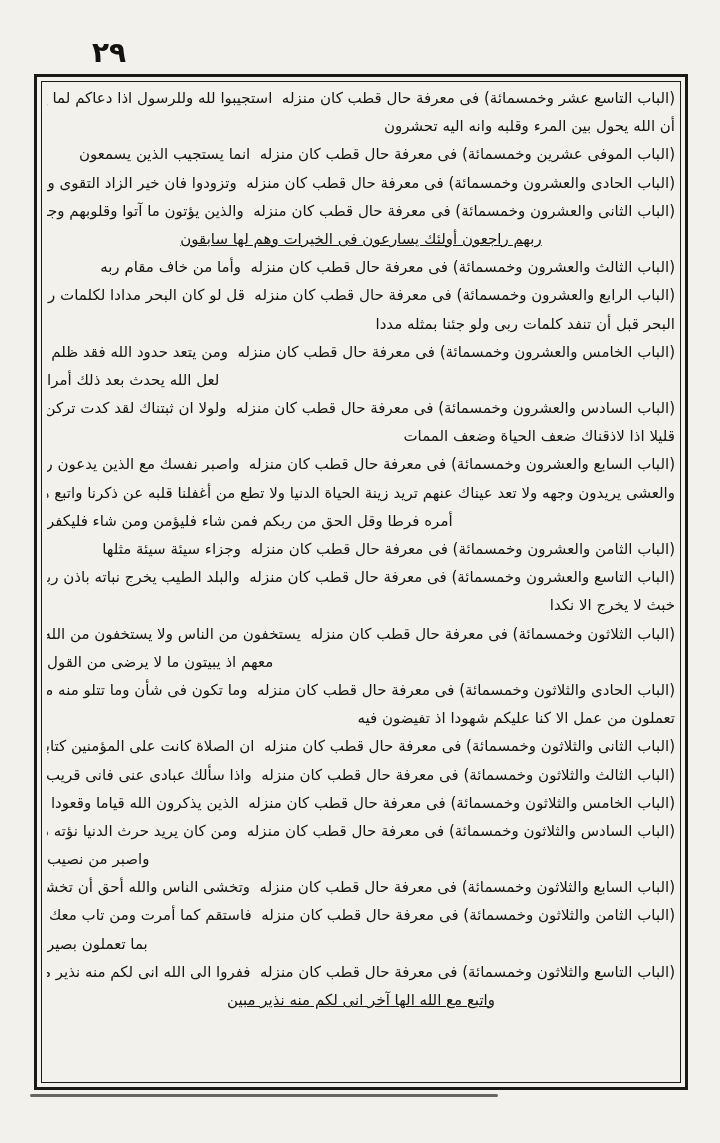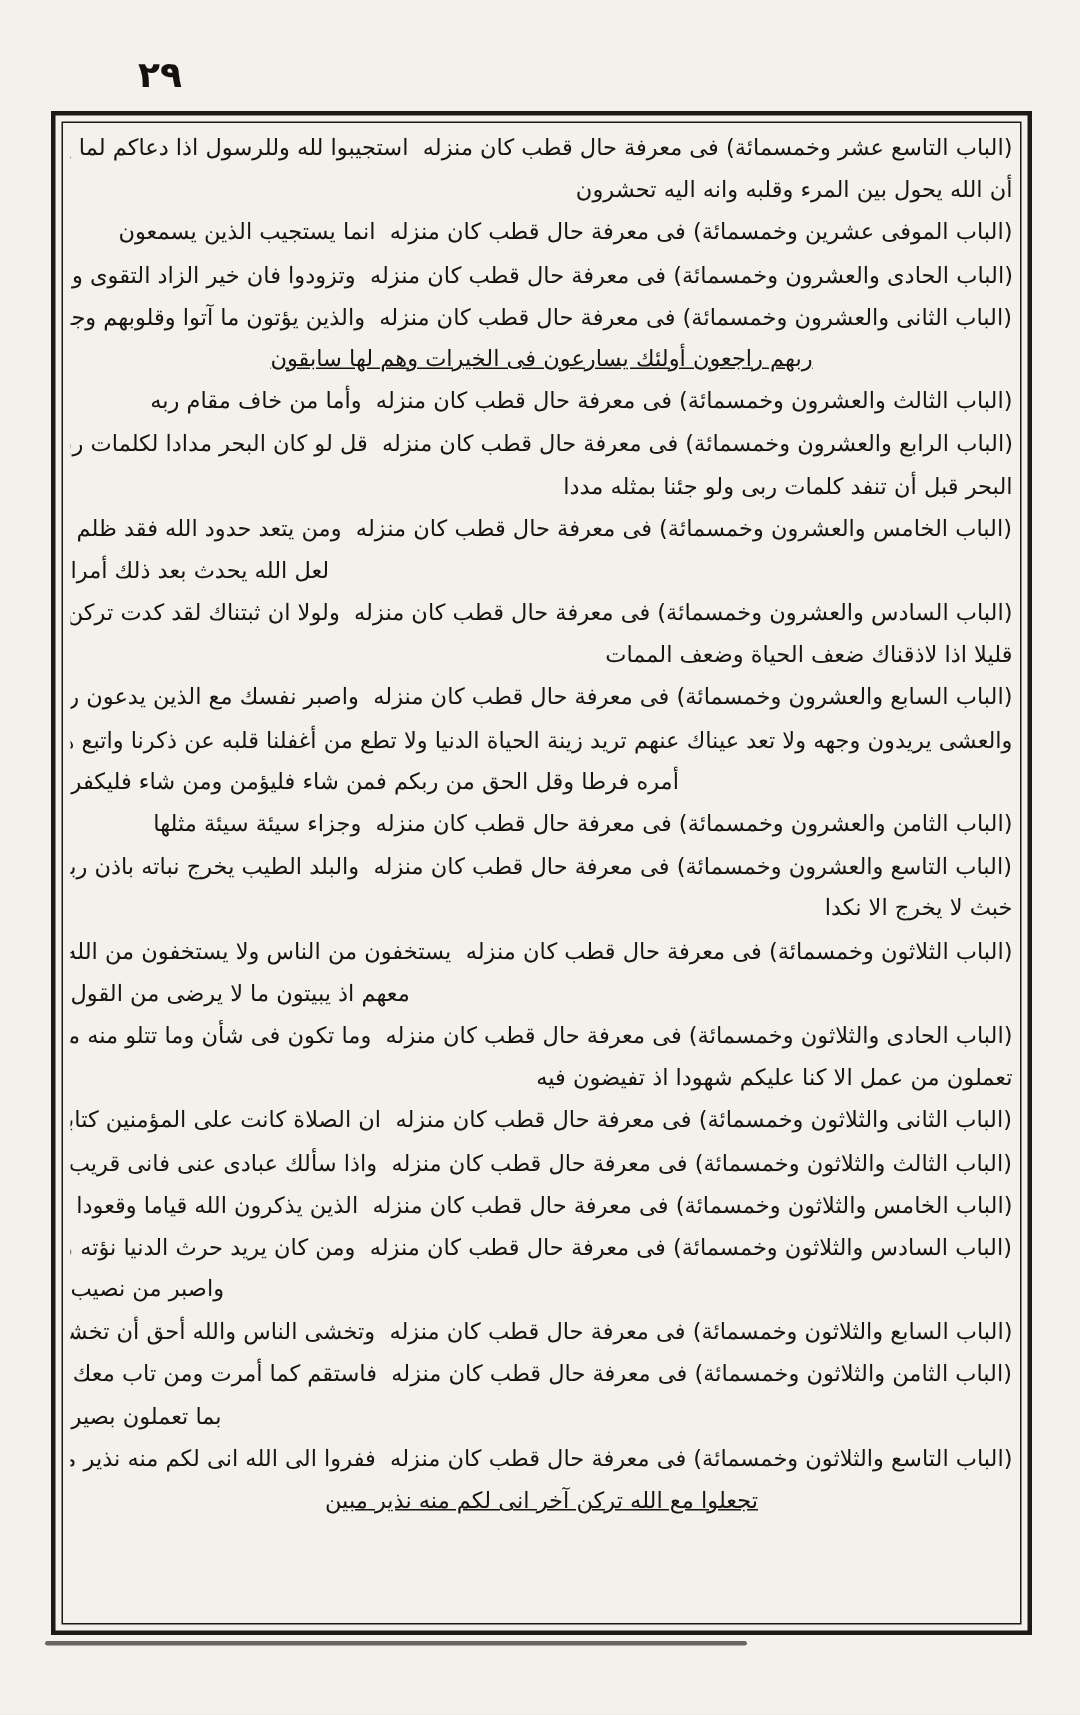--- a/index.html
+++ b/index.html
@@ -5,21 +5,21 @@
   html,body { margin:0; padding:0; background:#e9e8e3; }
   .canvas {
     position:relative; width:720px; height:1143px;
     background:#f2f1ec;
     font-family:"DejaVu Sans", sans-serif;
     color:#1a1713;
     overflow:hidden;
   }
   .pagenum {
     position:absolute; top:36px; left:92px;
-    font-size:24px; font-weight:bold; letter-spacing:2px;
+    font-size:28px; font-weight:bold; letter-spacing:2px;
     color:#141210;
   }
   .frame-outer {
     position:absolute; left:34px; top:74px; width:654px; height:1016px;
     border:3.5px solid #1c1a17; box-sizing:border-box;
   }
   .frame-inner {
     position:absolute; left:4px; top:4px; right:4px; bottom:4px;
     border:1.6px solid #1c1a17; box-sizing:border-box;
     padding:2px 5px 0 5px;
@@ -74,18 +74,18 @@
           <div class="line lc">تعملون من عمل الا كنا عليكم شهودا اذ تفيضون فيه</div>
           <div class="line r">(الباب الثانى والثلاثون وخمسمائة) فى معرفة حال قطب كان منزله&nbsp; ان الصلاة كانت على المؤمنين كتابا موقوتا</div>
           <div class="line j">(الباب الثالث والثلاثون وخمسمائة) فى معرفة حال قطب كان منزله&nbsp; واذا سألك عبادى عنى فانى قريب أجيب دعوة</div>
           <div class="line j">(الباب الخامس والثلاثون وخمسمائة) فى معرفة حال قطب كان منزله&nbsp; الذين يذكرون الله قياما وقعودا وعلى جنوبهم</div>
           <div class="line j">(الباب السادس والثلاثون وخمسمائة) فى معرفة حال قطب كان منزله&nbsp; ومن كان يريد حرث الدنيا نؤته منها وما له فى</div>
           <div class="line l">واصبر من نصيب</div>
           <div class="line r">(الباب السابع والثلاثون وخمسمائة) فى معرفة حال قطب كان منزله&nbsp; وتخشى الناس والله أحق أن تخشاه</div>
           <div class="line j">(الباب الثامن والثلاثون وخمسمائة) فى معرفة حال قطب كان منزله&nbsp; فاستقم كما أمرت ومن تاب معك ولا تطغوا انه</div>
           <div class="line l">بما تعملون بصير</div>
           <div class="line j">(الباب التاسع والثلاثون وخمسمائة) فى معرفة حال قطب كان منزله&nbsp; ففروا الى الله انى لكم منه نذير مبين ولا</div>
-          <div class="line c">تجعلوا مع الله تركن آخر انى لكم منه نذير مبين</div>
+          <div class="line c">واتبع مع الله الها آخر انى لكم منه نذير مبين</div>
         </div>
     </div>
   </div>
   <div class="artifact"></div>
 </div>
 
 </body></html>

